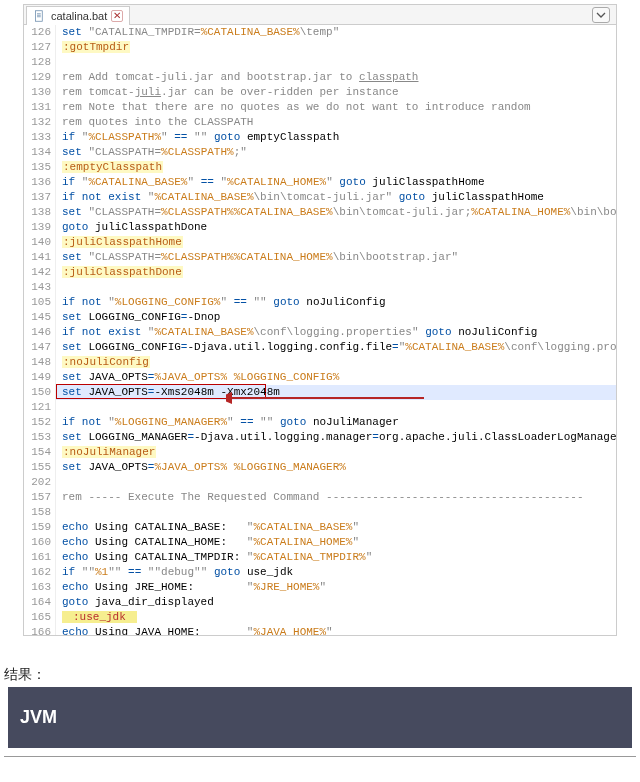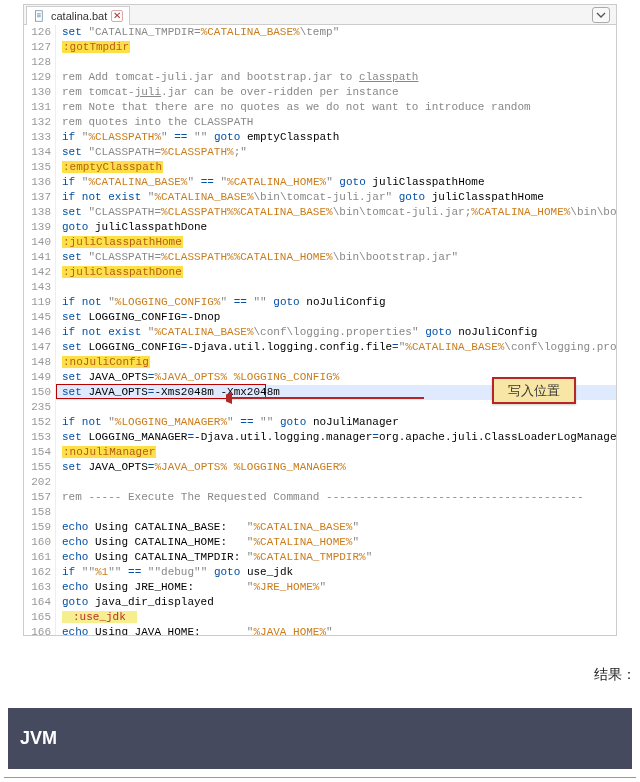--- a/index.html
+++ b/index.html
@@ -94,21 +94,21 @@
     white-space: pre;
     overflow: hidden;
   }
   .line {
     height: 15px;
     white-space: pre;
   }
   .kw { color: #0451a5; font-weight: normal; }  
   .str { color: #888; }                         
   .var { color: #ca7c1b; }                      
-  .lbl { background: #fde047; color: #b85c16; padding: 0 1px;} 
+  .lbl { background: #fef9c3; color: #b85c16; padding: 0 1px;} 
   .lbl-red { background: #f6ee8f; color: #b82e2e; padding:0 11px;}
   .comment { color: #888; }
   .plain { color: #000; }
   .hl-row { background: #e0eaff; position: absolute; left:0; right:0; height:15px; z-index:0; }
   .hl-border { border: 1px solid #b00; position:absolute; z-index:1; }
   .line-content { position: relative; z-index: 2; }
   u { text-decoration: underline; }
 
   .callout {
     position: absolute;
@@ -133,22 +133,21 @@
   }
 
   .below {
     width: 632px;
     margin: 30px auto 0 auto;
     font-family: "Microsoft YaHei", sans-serif;
   }
   .result-label {
     font-size: 14px;
     color: #222;
-    margin-bottom: 24px;
-    text-align: right;
+    margin-bottom: 3px;
   }
   .jvm-bar {
     background: #464a5e;
     color: #fff;
     font-family: Arial, sans-serif;
     font-size: 18px;
     font-weight: bold;
     padding: 20px 12px;
     margin: 0 4px 4px 4px;
   }
@@ -199,28 +198,28 @@
         <div class="line">134</div>
         <div class="line">135</div>
         <div class="line">136</div>
         <div class="line">137</div>
         <div class="line">138</div>
         <div class="line">139</div>
         <div class="line">140</div>
         <div class="line">141</div>
         <div class="line">142</div>
         <div class="line">143</div>
-        <div class="line">119</div>
+        <div class="line">105</div>
         <div class="line">145</div>
         <div class="line">146</div>
         <div class="line">147</div>
         <div class="line">148</div>
         <div class="line">149</div>
         <div class="line">150</div>
-        <div class="line">235</div>
+        <div class="line">121</div>
         <div class="line">152</div>
         <div class="line">153</div>
         <div class="line">154</div>
         <div class="line">155</div>
         <div class="line">202</div>
         <div class="line">157</div>
         <div class="line">158</div>
         <div class="line">159</div>
         <div class="line">160</div>
         <div class="line">161</div>
@@ -233,23 +232,20 @@
     <div class="code-lines" id="codeLines"><div class="hl-border" style="top: 359px; left: 0px; width: 210px; height: 15px;"></div><div class="hl-row" style="top: 360px;"></div><div class="line line-content"><span class="kw">set</span><span class="plain"> </span><span class="str">"CATALINA_TMPDIR=</span><span class="var">%CATALINA_BASE%</span><span class="str">\temp"</span></div><div class="line line-content"><span class="lbl">:gotTmpdir</span></div><div class="line line-content"><span class="plain"></span></div><div class="line line-content"><span class="comment">rem Add tomcat-juli.jar and bootstrap.jar to </span><span class="comment"><u>classpath</u></span></div><div class="line line-content"><span class="comment">rem tomcat-</span><span class="comment"><u>juli</u></span><span class="comment">.jar can be over-ridden per instance</span></div><div class="line line-content"><span class="comment">rem Note that there are no quotes as we do not want to introduce random</span></div><div class="line line-content"><span class="comment">rem quotes into the CLASSPATH</span></div><div class="line line-content"><span class="kw">if</span><span class="plain"> </span><span class="str">"</span><span class="var">%CLASSPATH%</span><span class="str">"</span><span class="plain"> </span><span class="kw">==</span><span class="plain"> </span><span class="str">""</span><span class="plain"> </span><span class="kw">goto</span><span class="plain"> emptyClasspath</span></div><div class="line line-content"><span class="kw">set</span><span class="plain"> </span><span class="str">"CLASSPATH=</span><span class="var">%CLASSPATH%</span><span class="str">;"</span></div><div class="line line-content"><span class="lbl">:emptyClasspath</span></div><div class="line line-content"><span class="kw">if</span><span class="plain"> </span><span class="str">"</span><span class="var">%CATALINA_BASE%</span><span class="str">"</span><span class="plain"> </span><span class="kw">==</span><span class="plain"> </span><span class="str">"</span><span class="var">%CATALINA_HOME%</span><span class="str">"</span><span class="plain"> </span><span class="kw">goto</span><span class="plain"> juliClasspathHome</span></div><div class="line line-content"><span class="kw">if</span><span class="plain"> </span><span class="kw">not</span><span class="plain"> </span><span class="kw">exist</span><span class="plain"> </span><span class="str">"</span><span class="var">%CATALINA_BASE%</span><span class="str">\bin\tomcat-juli.jar"</span><span class="plain"> </span><span class="kw">goto</span><span class="plain"> juliClasspathHome</span></div><div class="line line-content"><span class="kw">set</span><span class="plain"> </span><span class="str">"CLASSPATH=</span><span class="var">%CLASSPATH%%CATALINA_BASE%</span><span class="str">\bin\tomcat-juli.jar;</span><span class="var">%CATALINA_HOME%</span><span class="str">\bin\bootstrap.jar"</span></div><div class="line line-content"><span class="kw">goto</span><span class="plain"> juliClasspathDone</span></div><div class="line line-content"><span class="lbl">:juliClasspathHome</span></div><div class="line line-content"><span class="kw">set</span><span class="plain"> </span><span class="str">"CLASSPATH=</span><span class="var">%CLASSPATH%%CATALINA_HOME%</span><span class="str">\bin\bootstrap.jar"</span></div><div class="line line-content"><span class="lbl">:juliClasspathDone</span></div><div class="line line-content"><span class="plain"></span></div><div class="line line-content"><span class="kw">if</span><span class="plain"> </span><span class="kw">not</span><span class="plain"> </span><span class="str">"</span><span class="var">%LOGGING_CONFIG%</span><span class="str">"</span><span class="plain"> </span><span class="kw">==</span><span class="plain"> </span><span class="str">""</span><span class="plain"> </span><span class="kw">goto</span><span class="plain"> noJuliConfig</span></div><div class="line line-content"><span class="kw">set</span><span class="plain"> LOGGING_CONFIG</span><span class="kw">=</span><span class="plain">-Dnop</span></div><div class="line line-content"><span class="kw">if</span><span class="plain"> </span><span class="kw">not</span><span class="plain"> </span><span class="kw">exist</span><span class="plain"> </span><span class="str">"</span><span class="var">%CATALINA_BASE%</span><span class="str">\conf\logging.properties"</span><span class="plain"> </span><span class="kw">goto</span><span class="plain"> noJuliConfig</span></div><div class="line line-content"><span class="kw">set</span><span class="plain"> LOGGING_CONFIG</span><span class="kw">=</span><span class="plain">-Djava.util.logging.config.file</span><span class="kw">=</span><span class="str">"</span><span class="var">%CATALINA_BASE%</span><span class="str">\conf\logging.properties"</span></div><div class="line line-content"><span class="lbl">:noJuliConfig</span></div><div class="line line-content"><span class="kw">set</span><span class="plain"> JAVA_OPTS</span><span class="kw">=</span><span class="var">%JAVA_OPTS% %LOGGING_CONFIG%</span></div><div class="line line-content"><span class="kw">set</span><span class="plain"> JAVA_OPTS</span><span class="kw">=</span><span class="plain">-Xms2048m -Xmx2048m</span></div><div class="line line-content"><span class="plain"></span></div><div class="line line-content"><span class="kw">if</span><span class="plain"> </span><span class="kw">not</span><span class="plain"> </span><span class="str">"</span><span class="var">%LOGGING_MANAGER%</span><span class="str">"</span><span class="plain"> </span><span class="kw">==</span><span class="plain"> </span><span class="str">""</span><span class="plain"> </span><span class="kw">goto</span><span class="plain"> noJuliManager</span></div><div class="line line-content"><span class="kw">set</span><span class="plain"> LOGGING_MANAGER</span><span class="kw">=</span><span class="plain">-Djava.util.logging.manager</span><span class="kw">=</span><span class="plain">org.apache.juli.ClassLoaderLogManager</span></div><div class="line line-content"><span class="lbl">:noJuliManager</span></div><div class="line line-content"><span class="kw">set</span><span class="plain"> JAVA_OPTS</span><span class="kw">=</span><span class="var">%JAVA_OPTS% %LOGGING_MANAGER%</span></div><div class="line line-content"><span class="plain"></span></div><div class="line line-content"><span class="comment">rem ----- Execute The Requested Command ---------------------------------------</span></div><div class="line line-content"><span class="plain"></span></div><div class="line line-content"><span class="kw">echo</span><span class="plain"> Using CATALINA_BASE:   </span><span class="str">"</span><span class="var">%CATALINA_BASE%</span><span class="str">"</span></div><div class="line line-content"><span class="kw">echo</span><span class="plain"> Using CATALINA_HOME:   </span><span class="str">"</span><span class="var">%CATALINA_HOME%</span><span class="str">"</span></div><div class="line line-content"><span class="kw">echo</span><span class="plain"> Using CATALINA_TMPDIR: </span><span class="str">"</span><span class="var">%CATALINA_TMPDIR%</span><span class="str">"</span></div><div class="line line-content"><span class="kw">if</span><span class="plain"> </span><span class="str">""</span><span class="var">%1</span><span class="str">""</span><span class="plain"> </span><span class="kw">==</span><span class="plain"> </span><span class="str">""debug""</span><span class="plain"> </span><span class="kw">goto</span><span class="plain"> use_jdk</span></div><div class="line line-content"><span class="kw">echo</span><span class="plain"> Using JRE_HOME:        </span><span class="str">"</span><span class="var">%JRE_HOME%</span><span class="str">"</span></div><div class="line line-content"><span class="kw">goto</span><span class="plain"> java_dir_displayed</span></div><div class="line line-content"><span class="lbl-red">:use_jdk</span></div><div class="line line-content"><span class="kw">echo</span><span class="plain"> Using JAVA_HOME:       </span><span class="str">"</span><span class="var">%JAVA_HOME%</span><span class="str">"</span></div></div>
 
     <svg class="callout-arrow" width="200" height="24">
       <defs>
           <marker id="ah" markerWidth="8" markerHeight="8" refX="1" refY="3" orient="auto">
             <path d="M0,0 L0,6 L7,3 z" fill="#b62626"></path>
           </marker>
         </defs>
       <line x1="198" y1="8" x2="4" y2="8" stroke="#b62626" stroke-width="2" marker-end="url(#ah)"></line>
     </svg>
-    <div class="callout">
-      <div class="callout-box">写入位置</div>
-    </div>
   </div>
 </div>
 
 <div class="below">
   <div class="result-label">结果：</div>
   <div class="jvm-bar">JVM</div>
 </div>
 <div class="bottom-rule"></div>
 
 </body></html>

